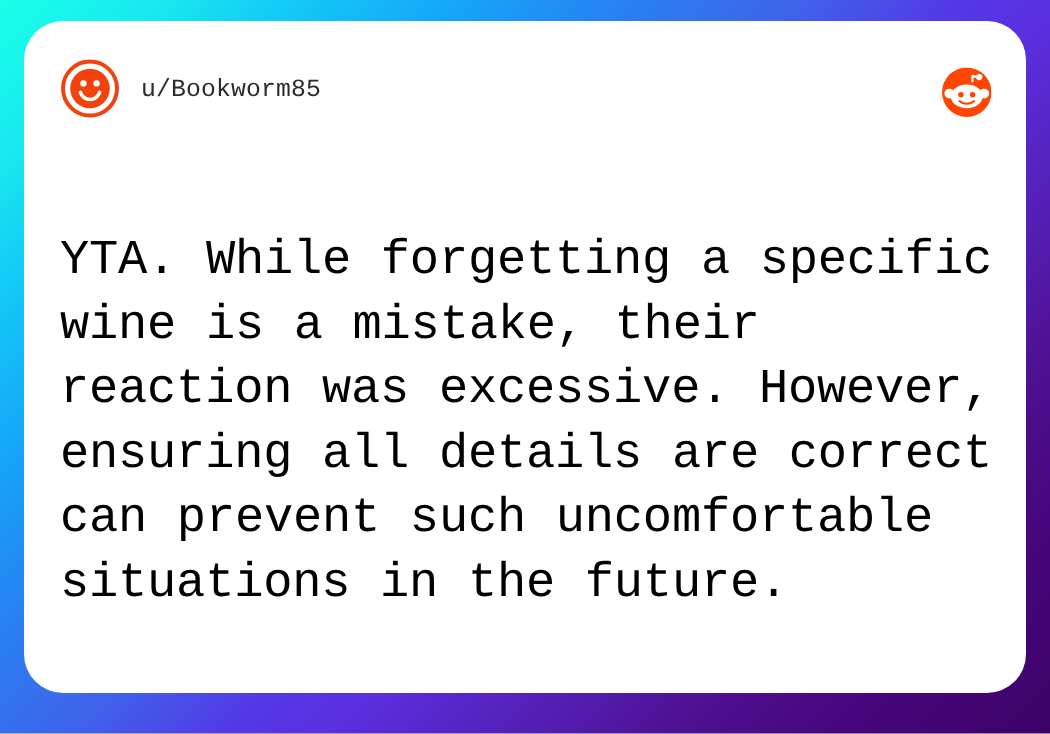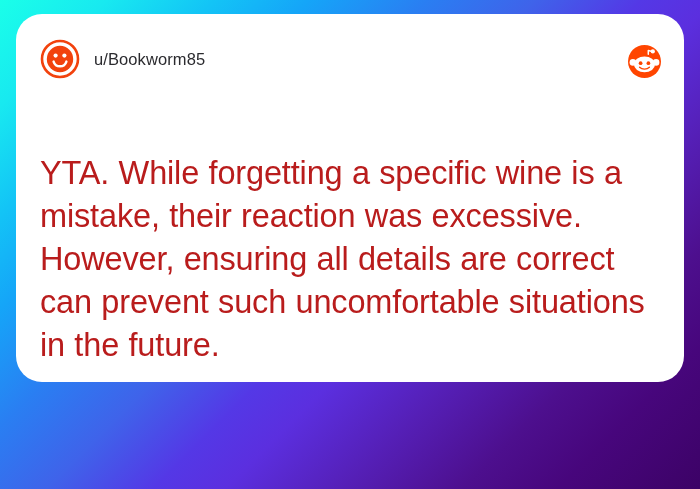--- a/index.html
+++ b/index.html
@@ -28,24 +28,25 @@
         #3c0266 100%);
     position:relative;
   }
 
   
   #quote-card {
     position:absolute;
     left:16px;
     top:14px;
     width:668px;
-    height:368px;
+    height:448px;
     background:#ffffff;
     border-radius:26px;
     overflow:hidden;
+    font-family:Liberation Mono, monospace;
   }
 
   
   .card-header {
     position:absolute;
     left:0; top:0;
     width:100%;
     height:90px;
     display:flex;
     align-items:center;
@@ -76,21 +77,21 @@
   }
 
   
   .quote-body {
     position:absolute;
     left:24px;
     top:138px;
     width:625px;
     font-size:32.5px;
     line-height:43px;
-    color:#b91c1c;
+    color:#000000;
     letter-spacing:-0.15px;
     word-spacing:0.5px;
     font-weight:400;
   }
 </style>
 </head>
 <body>
 
 <div id="quote-card">
 

